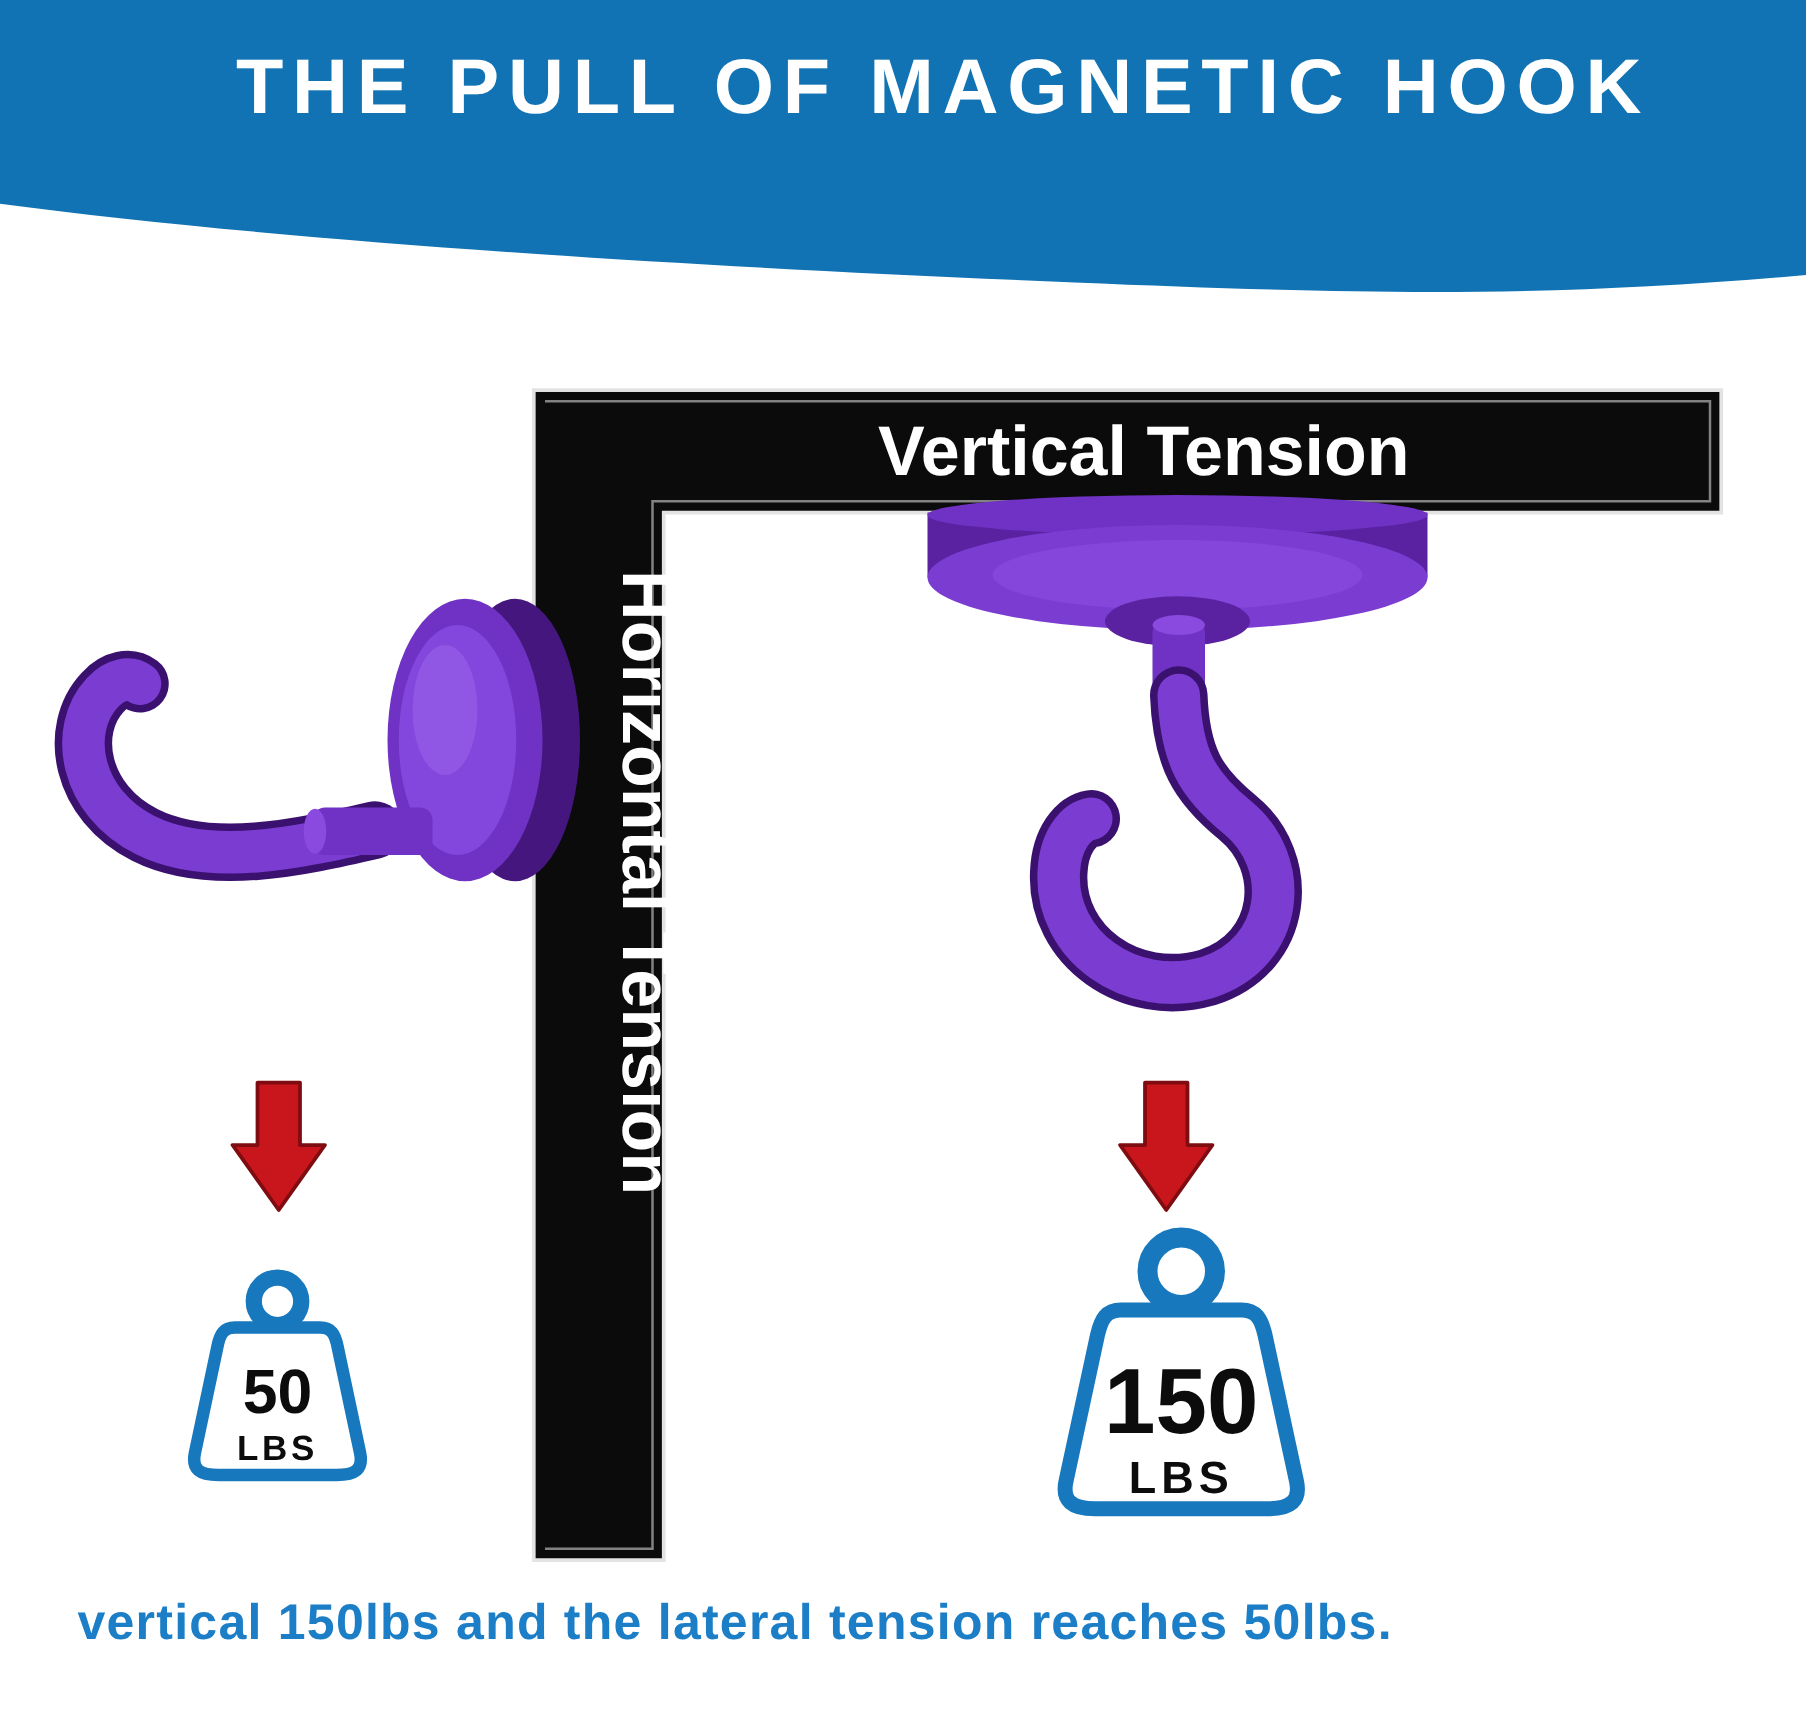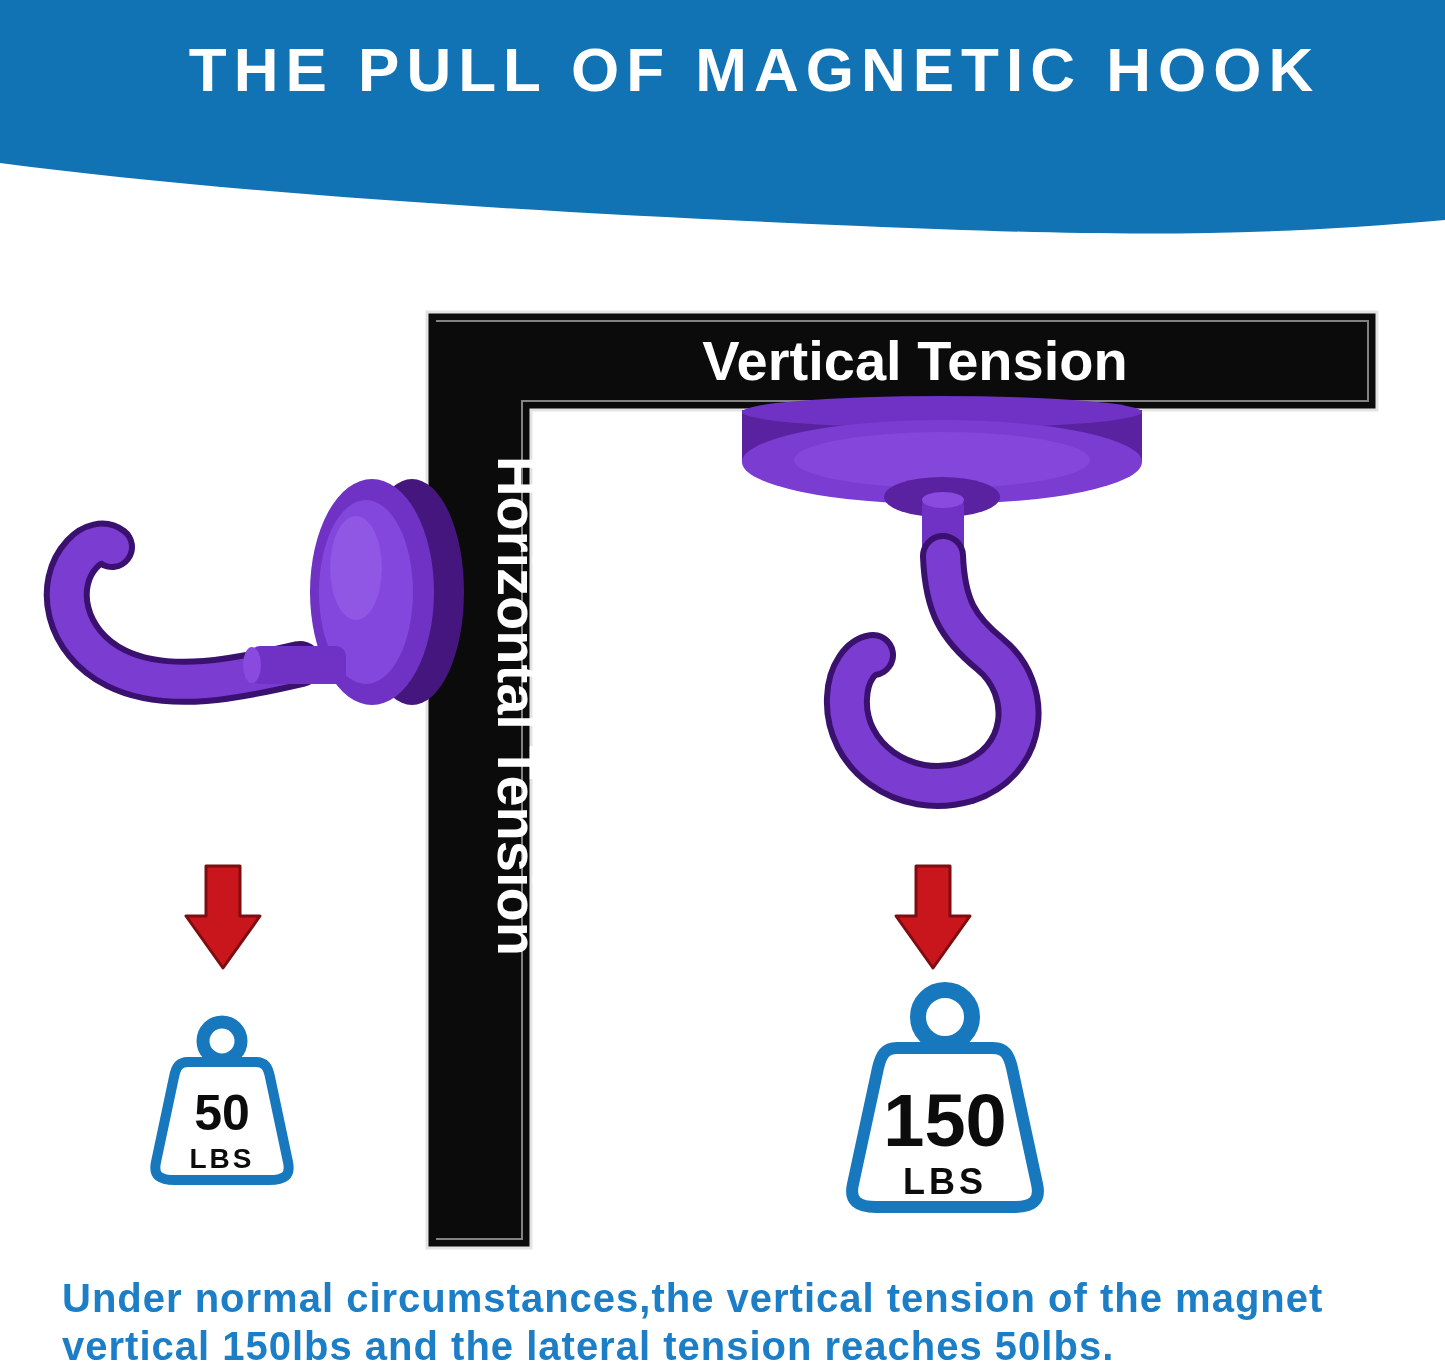--- a/index.html
+++ b/index.html
@@ -98,17 +98,16 @@
       <circle cx="945" cy="1017" r="27" fill="#ffffff" stroke="#1778be" stroke-width="16"></circle>
       <path transform="translate(945,1048)" d="M -48 0 L 48 0 C 60 0 64 7 67 20 L 92 136 C 96 153 87 159 69 159 L -69 159 C -87 159 -96 153 -92 136 L -67 20 C -64 7 -60 0 -48 0 Z" fill="#ffffff" stroke="#1778be" stroke-width="12" stroke-linejoin="round"></path>
       <text x="945" y="1146" text-anchor="middle" font-size="74" font-weight="bold" fill="#0c0c0c">150</text>
       <text x="945" y="1194" text-anchor="middle" font-size="36" font-weight="bold" letter-spacing="4" fill="#0c0c0c">LBS</text>
     </g>
   </svg>
 
   <div class="title">THE PULL OF MAGNETIC HOOK</div>
 
   <div class="caption">
-    <div>Under normal circumstances,the vertical tension of the magnet</div>
     <div>vertical 150lbs and the lateral tension reaches 50lbs.</div>
   </div>
 
 </div>
 
 </body></html>

